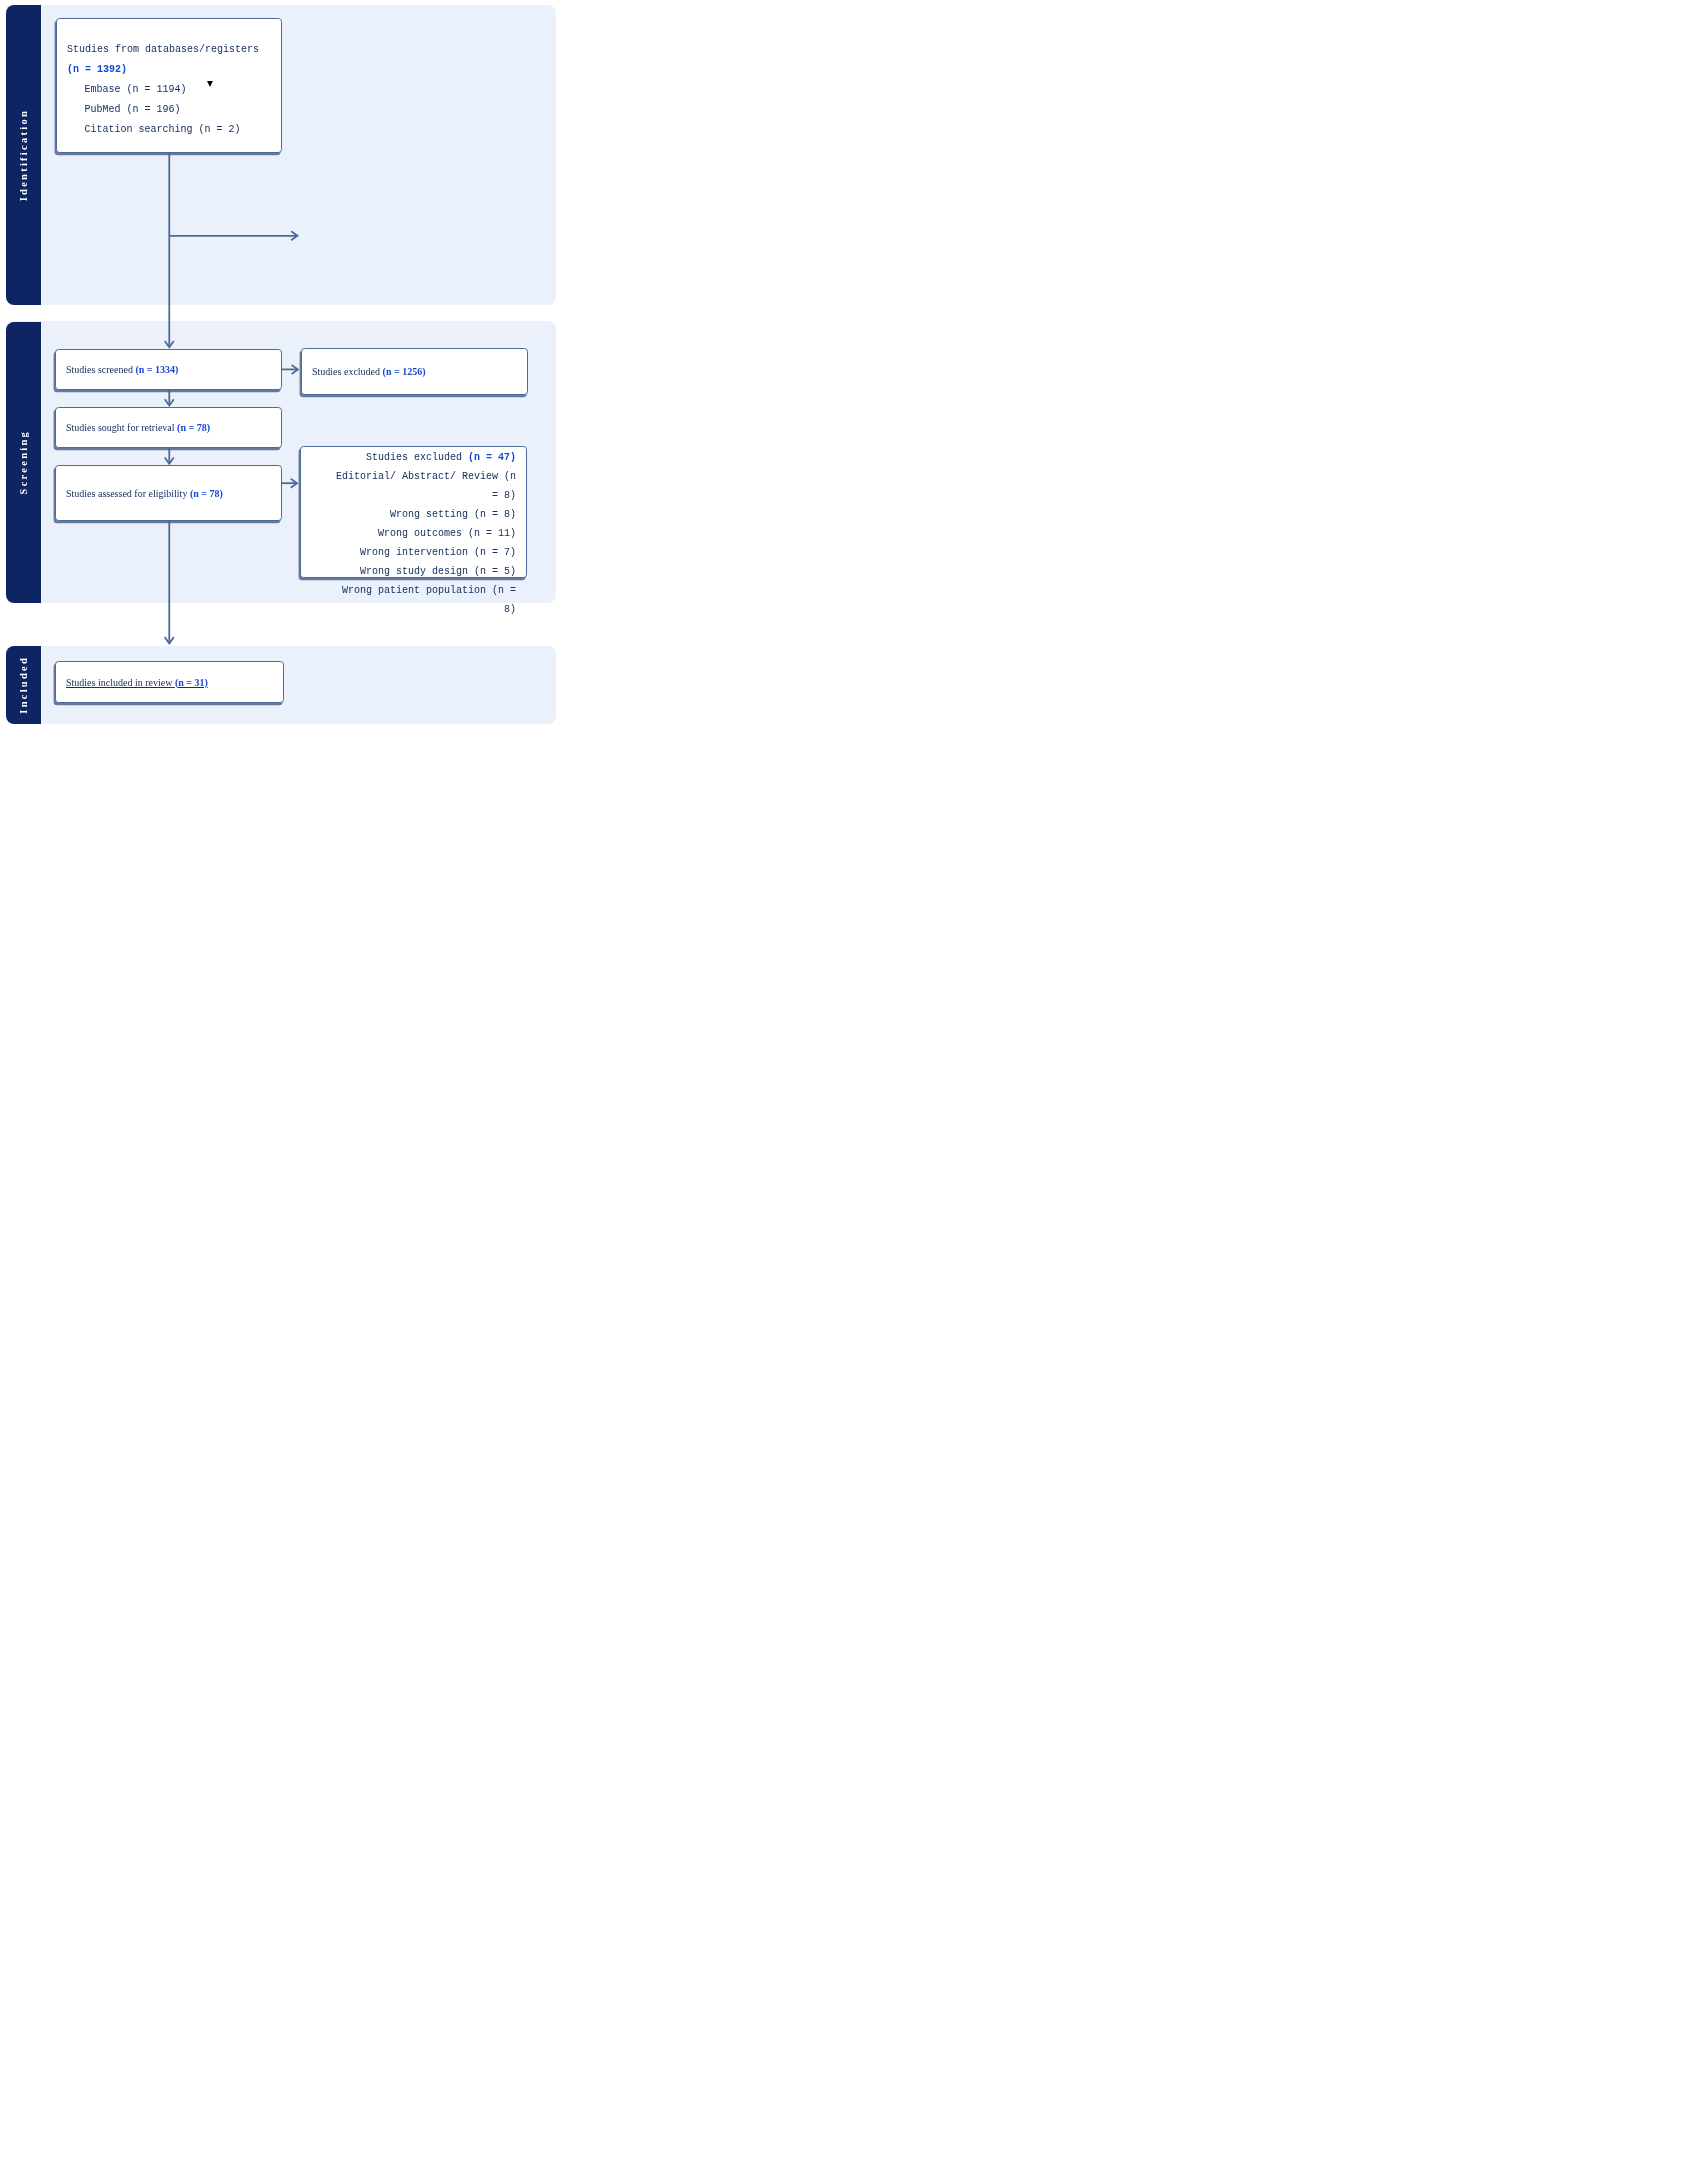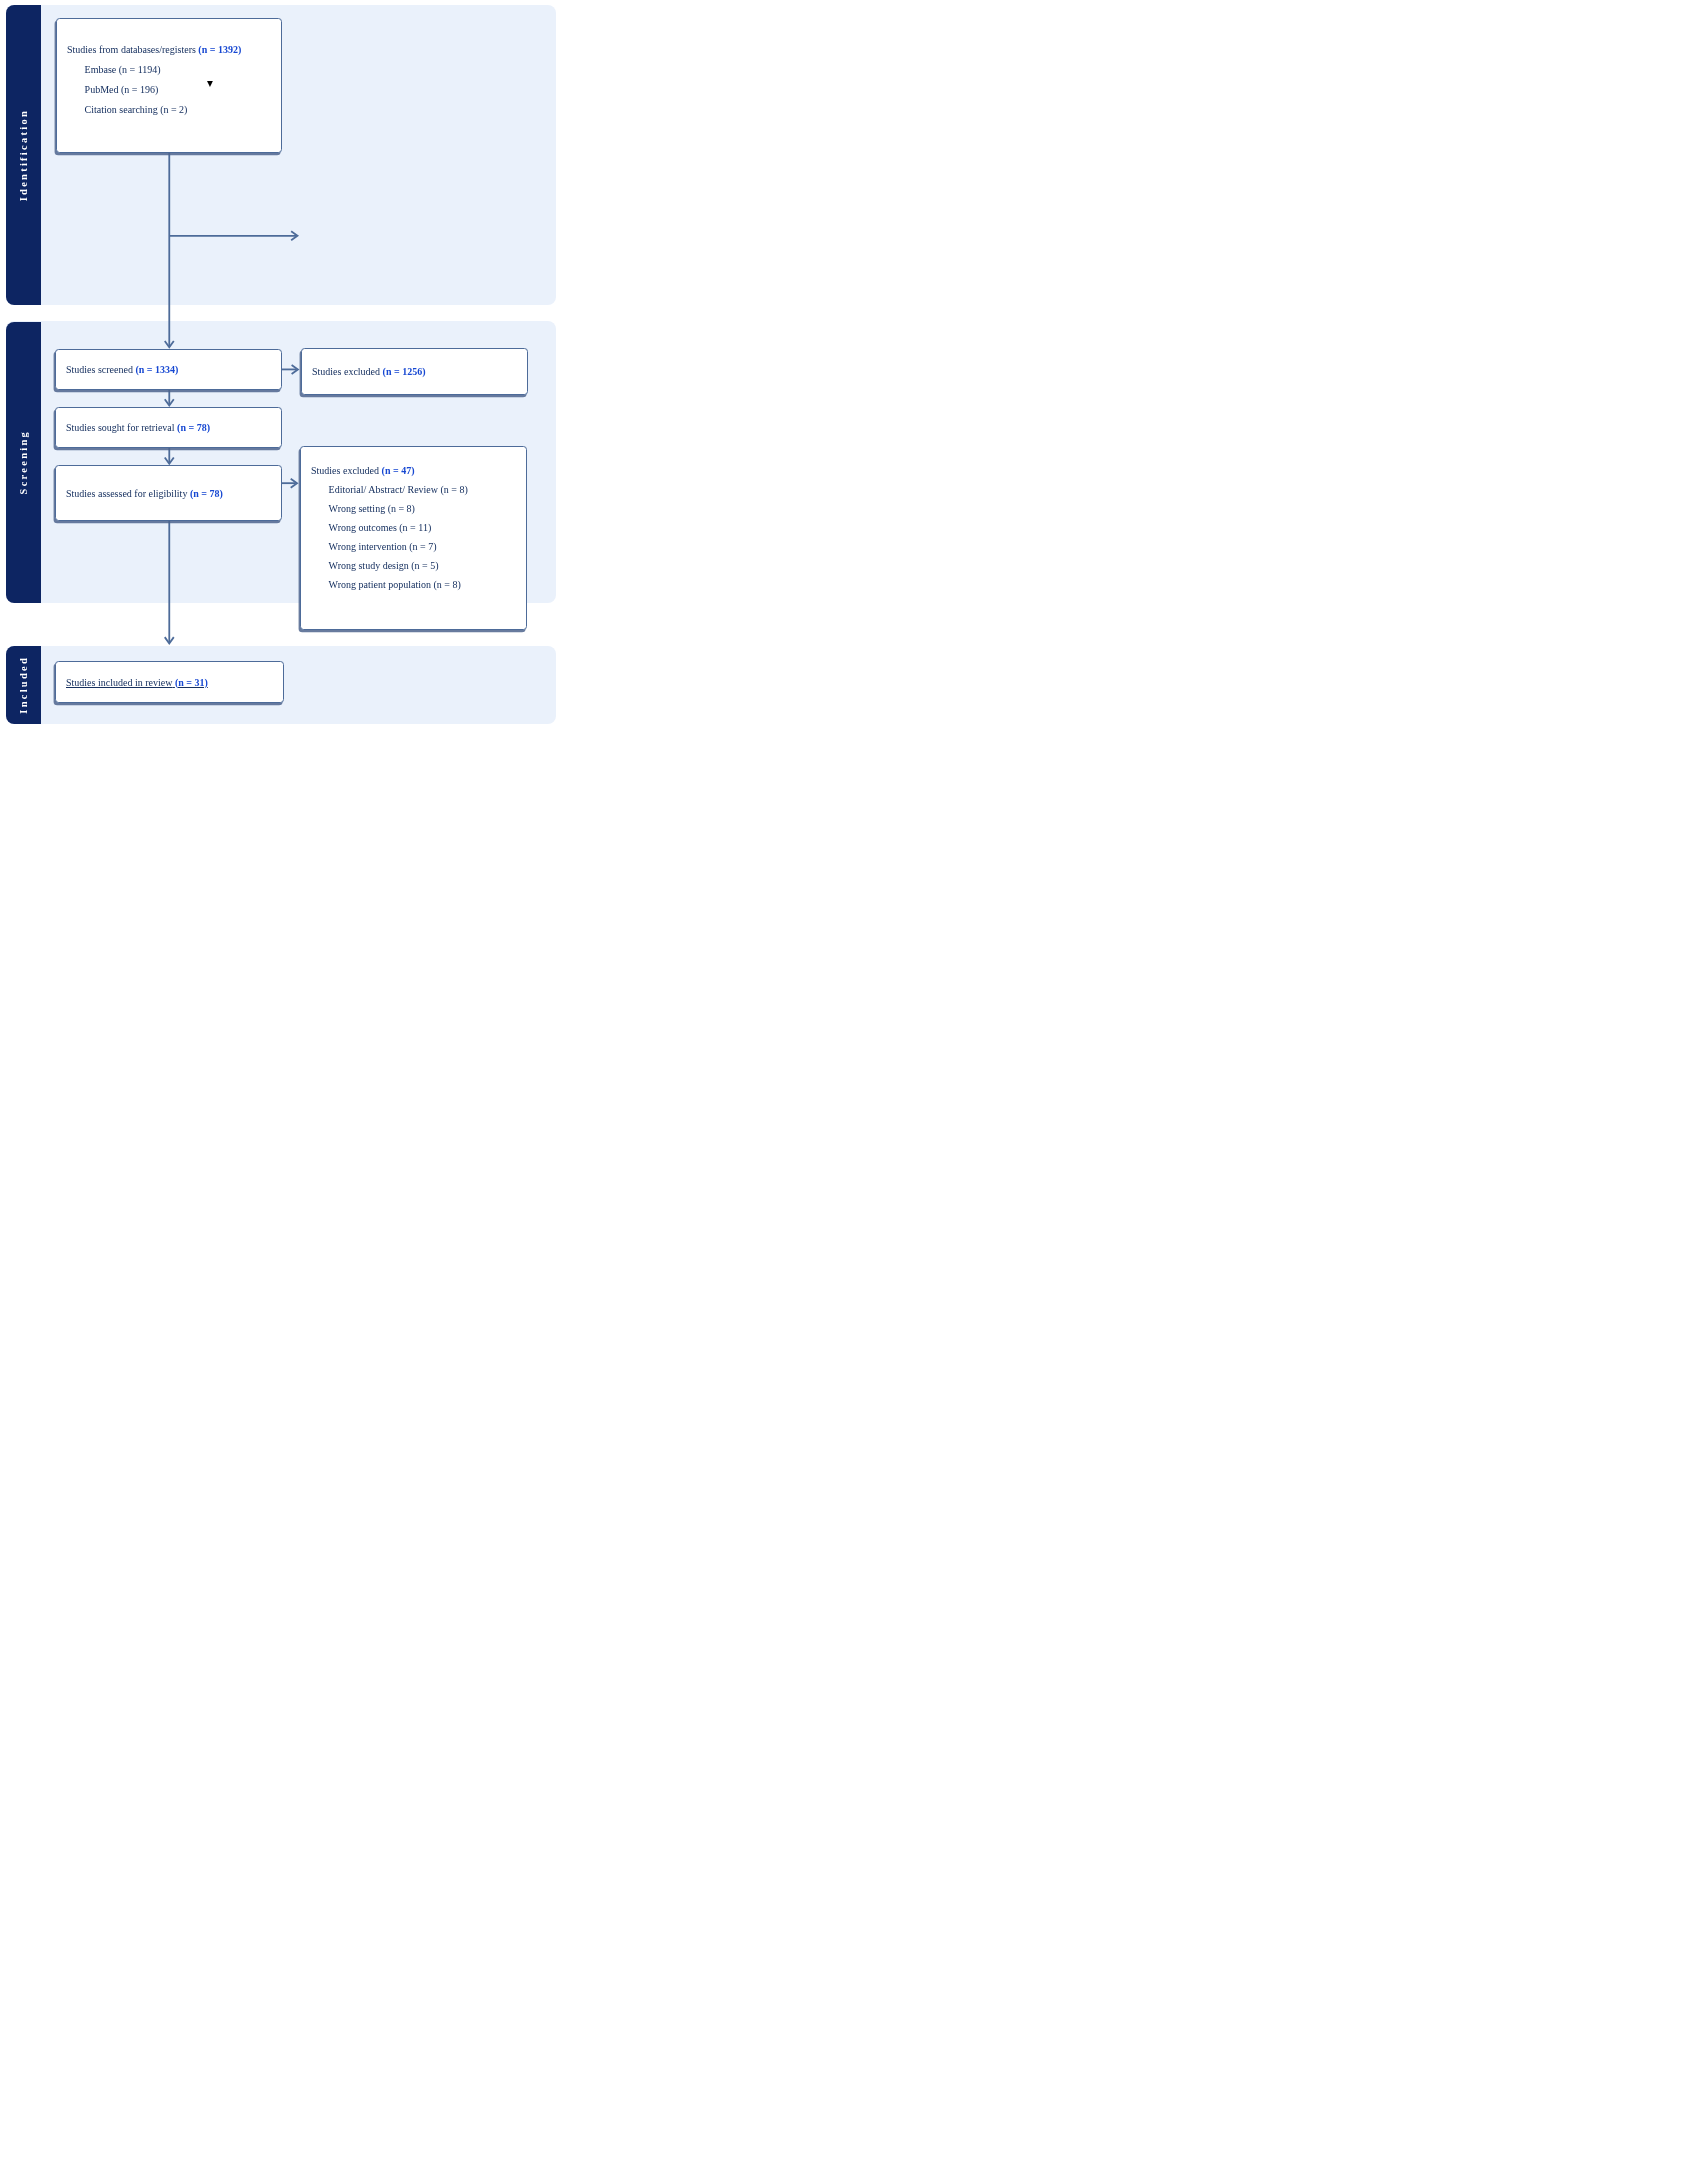--- a/index.html
+++ b/index.html
@@ -47,31 +47,31 @@
     border:1.4px solid #4d6b99;
     border-radius:3.6px;
     box-shadow:-1.4px 2.3px 0 rgba(77,100,141,0.85);
     color:#173160;
     font-size:10px;
     box-sizing:border-box;
     z-index:2;
   }
   .box-multi{padding:0 10px;}
   .box-center{display:flex;align-items:center;padding:0 10px;}
-  .line{line-height:19px;}
+  .line{line-height:19px;font-family:Liberation Mono, monospace;}
   .box-sources .line{line-height:20px;}
   .indent{padding-left:17.6px;}
   .n{color:#1748d2;font-weight:bold;}
   .box-sources{left:56px;top:18px;width:226px;height:135px;padding-top:21px;}
   .box-refs{left:300px;top:190px;width:227px;height:91px;padding-top:7.2px;}
   .box-screened{left:55px;top:349px;width:227px;height:41px;}
   .box-excl-screened{left:301px;top:348px;width:227px;height:47px;}
   .box-sought{left:55px;top:407px;width:227px;height:41px;}
   .box-assessed{left:55px;top:465px;width:227px;height:56px;}
-  .box-excl-assessed{left:300px;top:446px;width:227px;height:184px;padding-top:14px;}
+  .box-excl-assessed{left:300px;top:446px;width:227px;height:132px;padding-top:1px;text-align:right;}
   .box-included{left:55px;top:661px;width:229px;height:42px;text-decoration:underline;}
   
   .arrows{position:absolute;left:0;top:0;z-index:1;}
   .arrows line,.arrows polyline{stroke:#4d6b99;stroke-width:4;fill:none;}
   
   .artifact-triangle{
     position:absolute;left:207px;top:79px;
     font-size:7.7px;color:#000000;z-index:3;
     font-family:"DejaVu Sans",sans-serif;
   }

